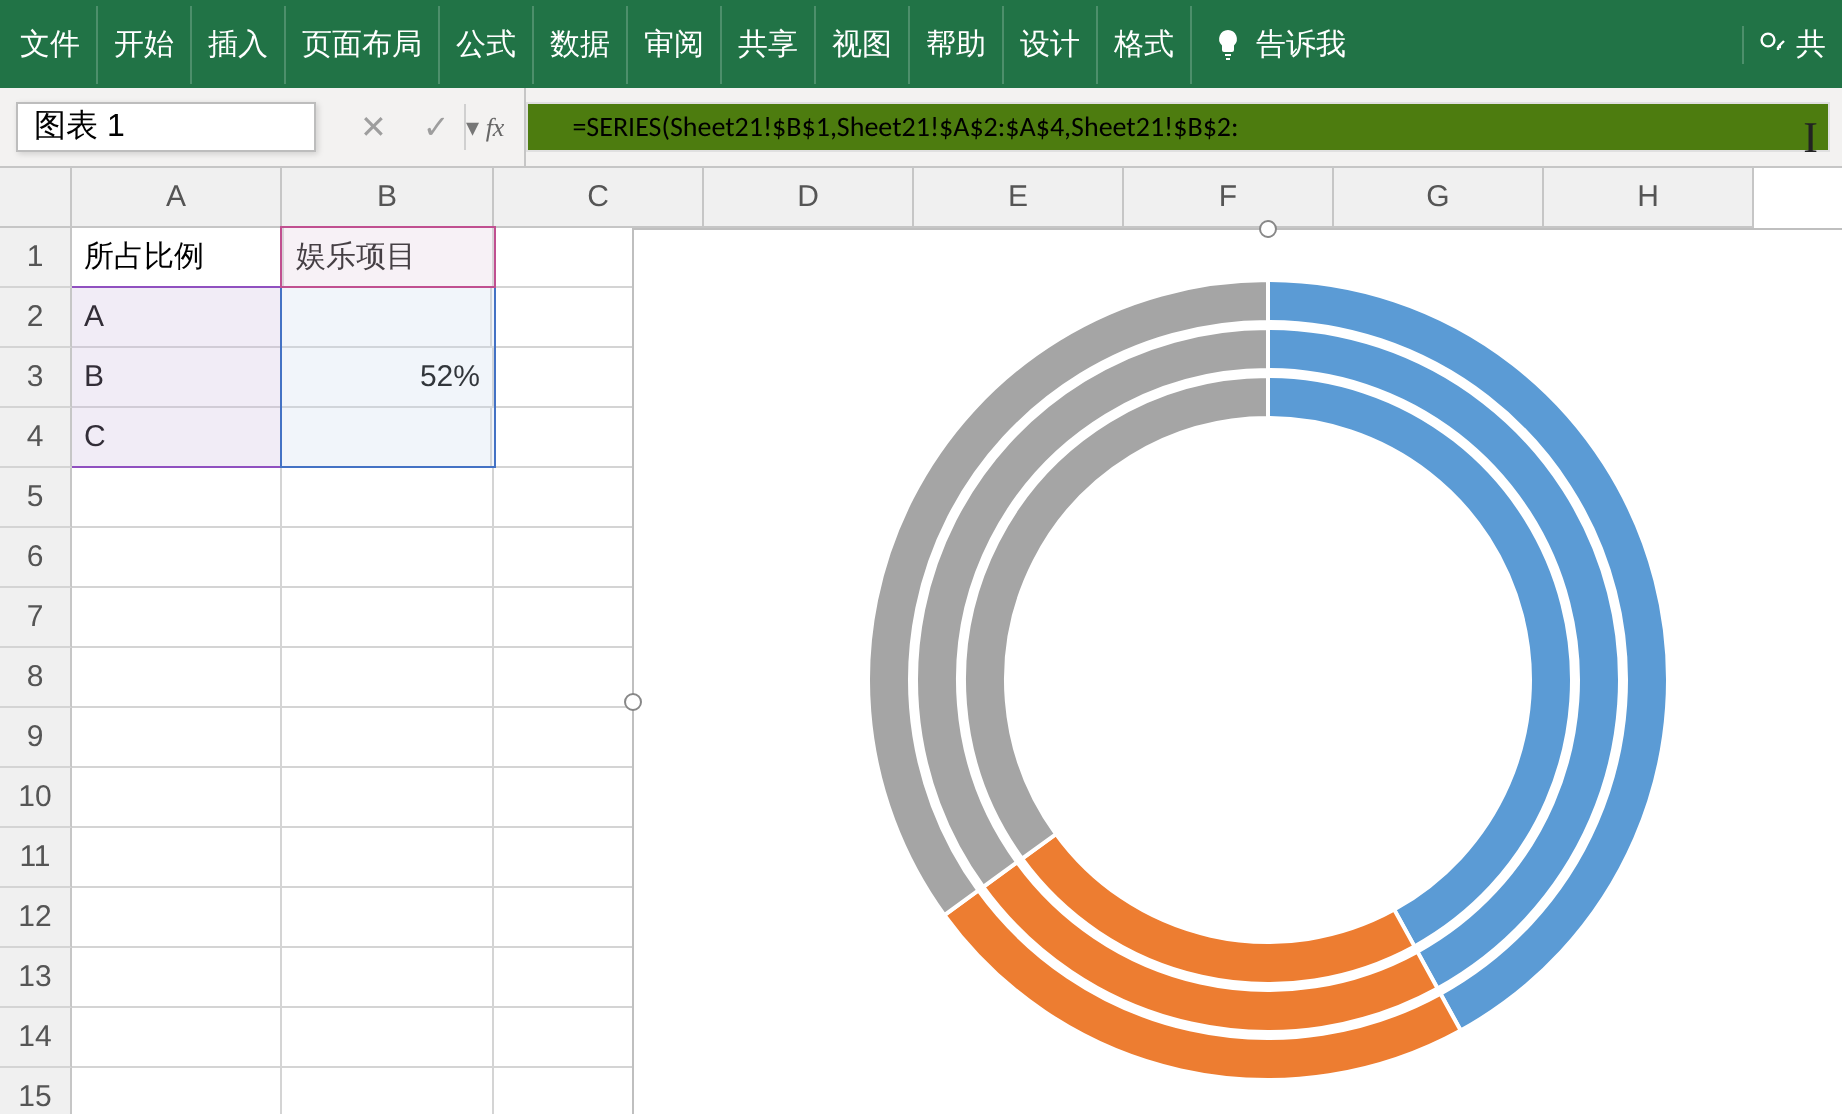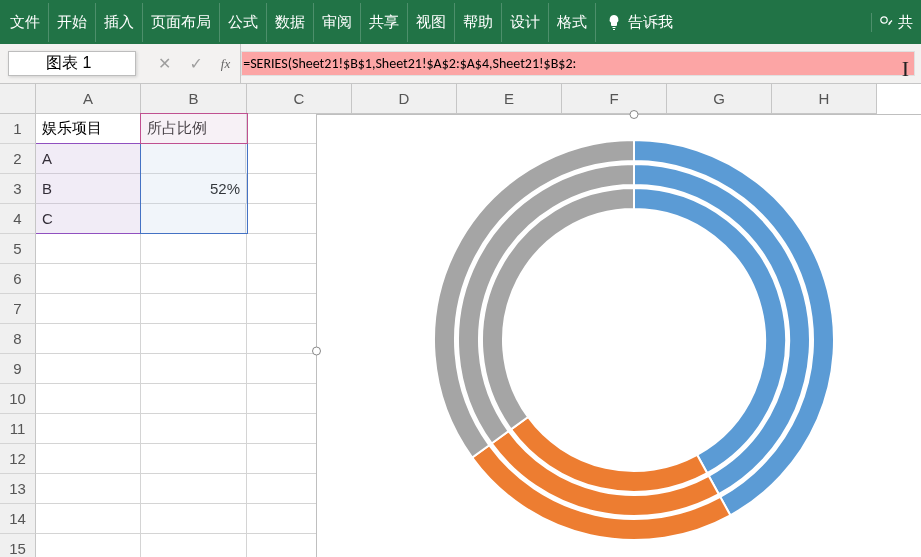--- a/index.html
+++ b/index.html
@@ -6,27 +6,27 @@
 body { font-family: "Microsoft YaHei", Arial, sans-serif; font-size: 13px; background: #fff; width: 921px; height: 557px; overflow: hidden; }
 
 .ribbon { display: flex; align-items: center; background: #217346; height: 44px; padding: 0 2px; color: #ffffff; }
 .ribbon-tab { padding: 10px 8px; font-size: 15px; border-right: 1px solid rgba(255,255,255,0.2); cursor: pointer; white-space: nowrap; }
 .ribbon-spacer { flex: 1; }
 .ribbon-tell { display: flex; align-items: center; padding: 0 10px; font-size: 15px; gap: 6px; cursor: pointer; }
 .ribbon-share { display: flex; align-items: center; padding: 0 6px; font-size: 15px; gap: 4px; border-left: 1px solid rgba(255,255,255,0.2); cursor: pointer; }
 .bulb-icon svg, .share-icon svg { display: block; }
 
 .fxbar { display: flex; align-items: stretch; height: 40px; border-bottom: 1px solid #c6c6c6; background: #f3f2f1; }
-.name-box { display: flex; width: 128px; background: #fff; margin: 7px 4px 7px 8px; border: 1px solid #bdbdbd; box-shadow: 1px 1px 3px rgba(0,0,0,0.15); padding-left: 29px; }
+.name-box { display: flex; width: 150px; background: #fff; margin: 7px 4px 7px 8px; border: 1px solid #bdbdbd; box-shadow: 1px 1px 3px rgba(0,0,0,0.15); }
 .name-input { flex: 1; border: none; padding: 0 8px; font-size: 16px; font-family: inherit; outline: none; background: transparent; }
 .name-dd { width: 20px; display: flex; align-items: center; justify-content: center; border-left: 1px solid #d0d0d0; color: #777; cursor: pointer; }
 .fx-btns { display: flex; align-items: center; gap: 18px; padding: 0 18px; color: #9e9e9e; }
 .fx-btn { font-size: 16px; cursor: pointer; }
 .fx-label { font-style: italic; font-family: "Times New Roman", serif; font-size: 13px; color: #666; padding-right: 10px; border-right: 1px solid #c6c6c6; display: flex; align-items: center; }
-.formula-input { flex: 1; border: none; padding: 0 1px; font-size: 14px; font-family: Calibri, Arial, sans-serif; outline: none; background: #fca5a5; margin: 7px 6px 7px 0; border: 1px solid #e0e0e0; }
+.formula-input { flex: 1; border: none; padding: 0 22px; font-size: 14px; font-family: Calibri, Arial, sans-serif; outline: none; background: #4d7c0f; margin: 7px 6px 7px 0; border: 1px solid #e0e0e0; }
 
 .grid-area { position: relative; display: flex; height: calc(100% - 84px); }
 .corner { width: 36px; height: 30px; background: #f0f0f0; border-right: 1px solid #c6c6c6; border-bottom: 1px solid #c6c6c6; }
 .col-headers { display: flex; height: 30px; }
 .col-h { display:flex; align-items:center; justify-content:center; background:#f0f0f0; border-right:1px solid #c6c6c6; border-bottom:1px solid #c6c6c6; font-size:15px; color:#555; cursor:pointer; }
 .row-headers { width:36px; }
 .row-h { display:flex; align-items:center; justify-content:center; background:#f0f0f0; border-right:1px solid #c6c6c6; border-bottom:1px solid #d4d4d4; font-size:15px; color:#555; cursor:pointer; height:30px; }
 .sheet { position: relative; }
 .cells { position: relative; }
 .crow { display: flex; height:30px; }
@@ -127,22 +127,22 @@
         <div class="col-h" style="width: 105px;">C</div>
         <div class="col-h" style="width: 105px;">D</div>
         <div class="col-h" style="width: 105px;">E</div>
         <div class="col-h" style="width: 105px;">F</div>
         <div class="col-h" style="width: 105px;">G</div>
         <div class="col-h" style="width: 105px;">H</div>
       </div>
     <div class="sheet">
       <div class="cells" id="cells">
           <div class="crow">
+            <div class="cell b-col">所占比例</div>
             <div class="cell a-col">娱乐项目</div>
-            <div class="cell b-col">所占比例</div>
             <div class="cell o-col"></div>
             <div class="cell o-col"></div>
             <div class="cell o-col"></div>
             <div class="cell o-col"></div>
             <div class="cell o-col"></div>
             <div class="cell o-col"></div>
           </div>
           <div class="crow">
             <div class="cell a-col">A</div>
             <div class="cell o-col"></div>

